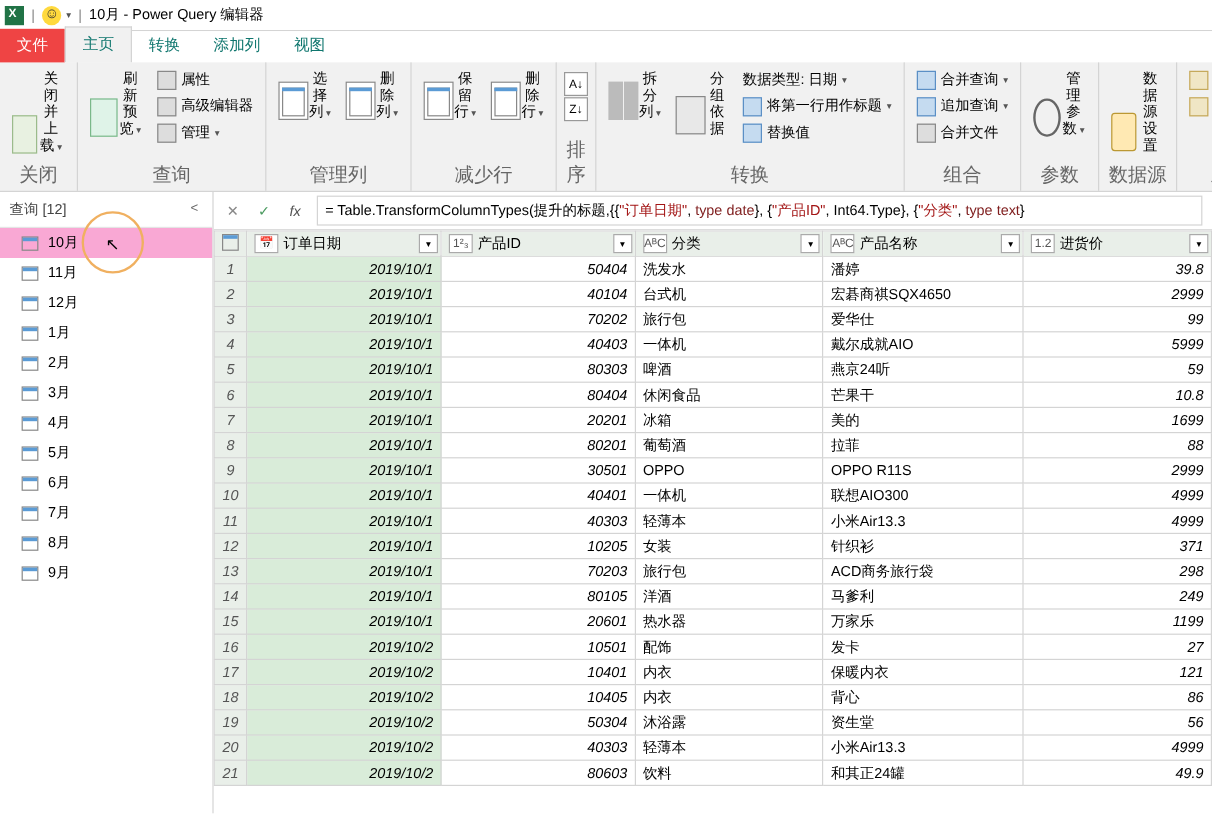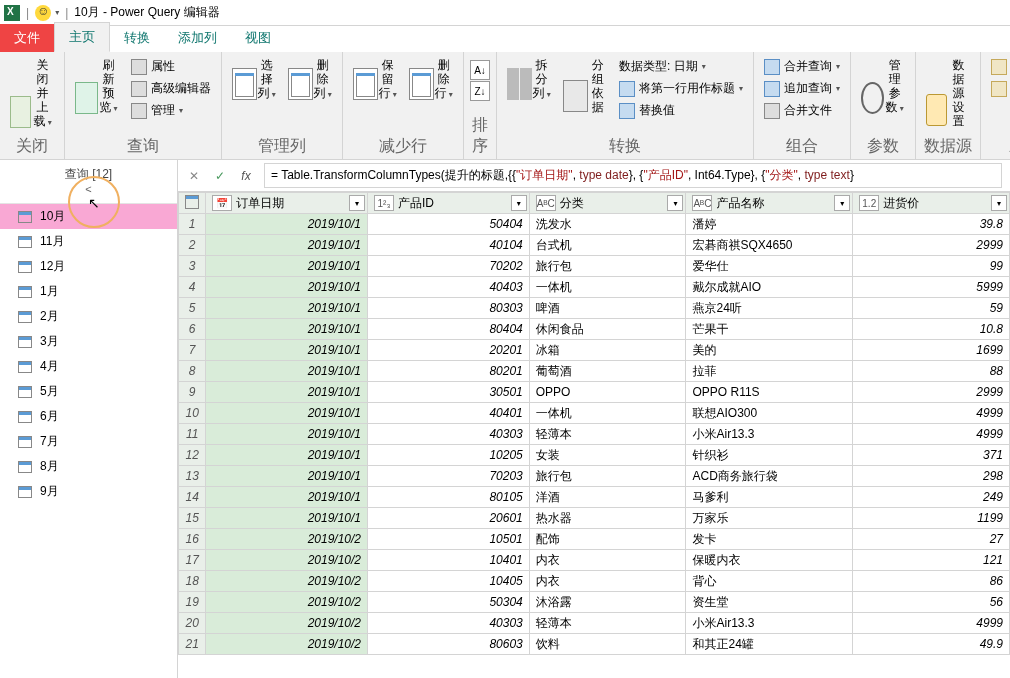--- a/index.html
+++ b/index.html
@@ -47,21 +47,21 @@
 .sicon.yellow { background:#f0e6c5; border:1px solid #c5a95b;}
 .sicon.grey { background:#ddd; border:1px solid #888;}
 
 
 .sort-stack { display:flex; flex-direction:column; gap:1px; padding-top:4px;}
 .sort-btn { width:20px; height:20px; border:1px solid #999; font-size:10px; display:flex; align-items:center; justify-content:center; cursor:pointer; background:#fff;}
 
 
 .body { display:flex; height: calc(678px - 26px - 26px - 108px);}
 .queries-panel { width:178px; border-right:1px solid #d4d4d4; background:#fff; display:flex; flex-direction:column;}
-.queries-header { padding:6px 8px; font-size:12px; color:#444; display:flex; justify-content:space-between; align-items:center; border-bottom:1px solid #e4e4e4;flex-direction:column;}
+.queries-header { padding:6px 8px; font-size:12px; color:#444; display:flex; justify-content:space-between; align-items:center; border-bottom:1px solid #e4e4e4;}
 .collapse-btn { width:14px; height:14px; font-size:11px; color:#666; cursor:pointer; text-align:center;}
 .query-list { flex:1; overflow:auto;}
 .query-item { display:flex; align-items:center; gap:8px; padding:4px 8px 4px 18px; cursor:pointer;}
 .query-item.selected { background:#f9a8d4;}
 .query-item .qicon { width:14px; height:12px; border:1px solid #888; position:relative;}
 .query-item .qicon::after { content:""; position:absolute; left:0; right:0; top:0; height:3px; background:#5b9bd5;}
 
 
 .cursor-circle { position:absolute; width:52px; height:52px; border:2px solid #f0b060; border-radius:50%; left:68px; top:176px; pointer-events:none; z-index:10;}
 .cursor-arrow { position:absolute; left:88px; top:195px; font-size:14px; z-index:11; pointer-events:none;}

